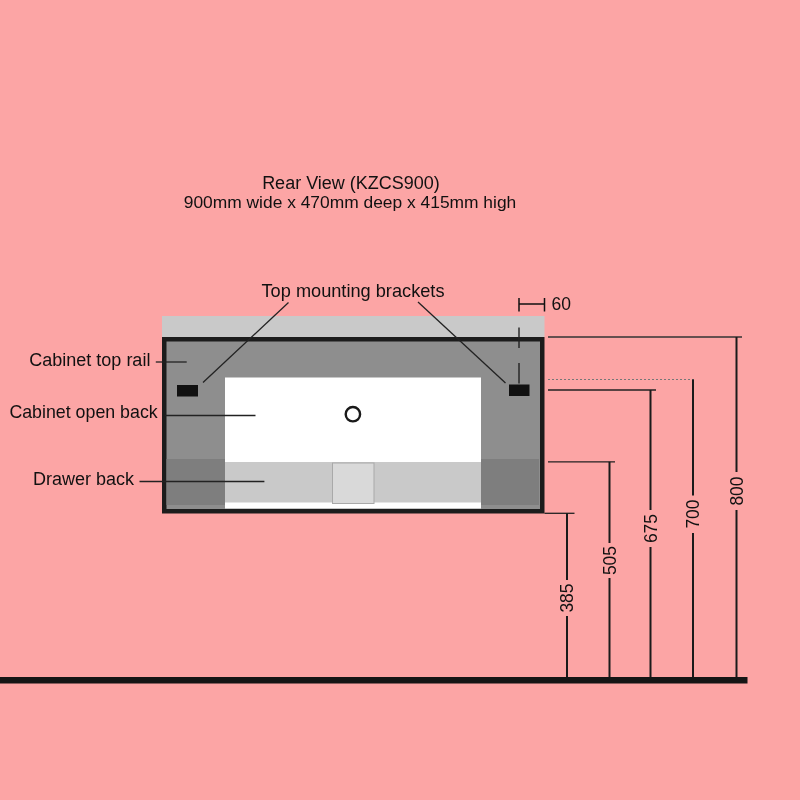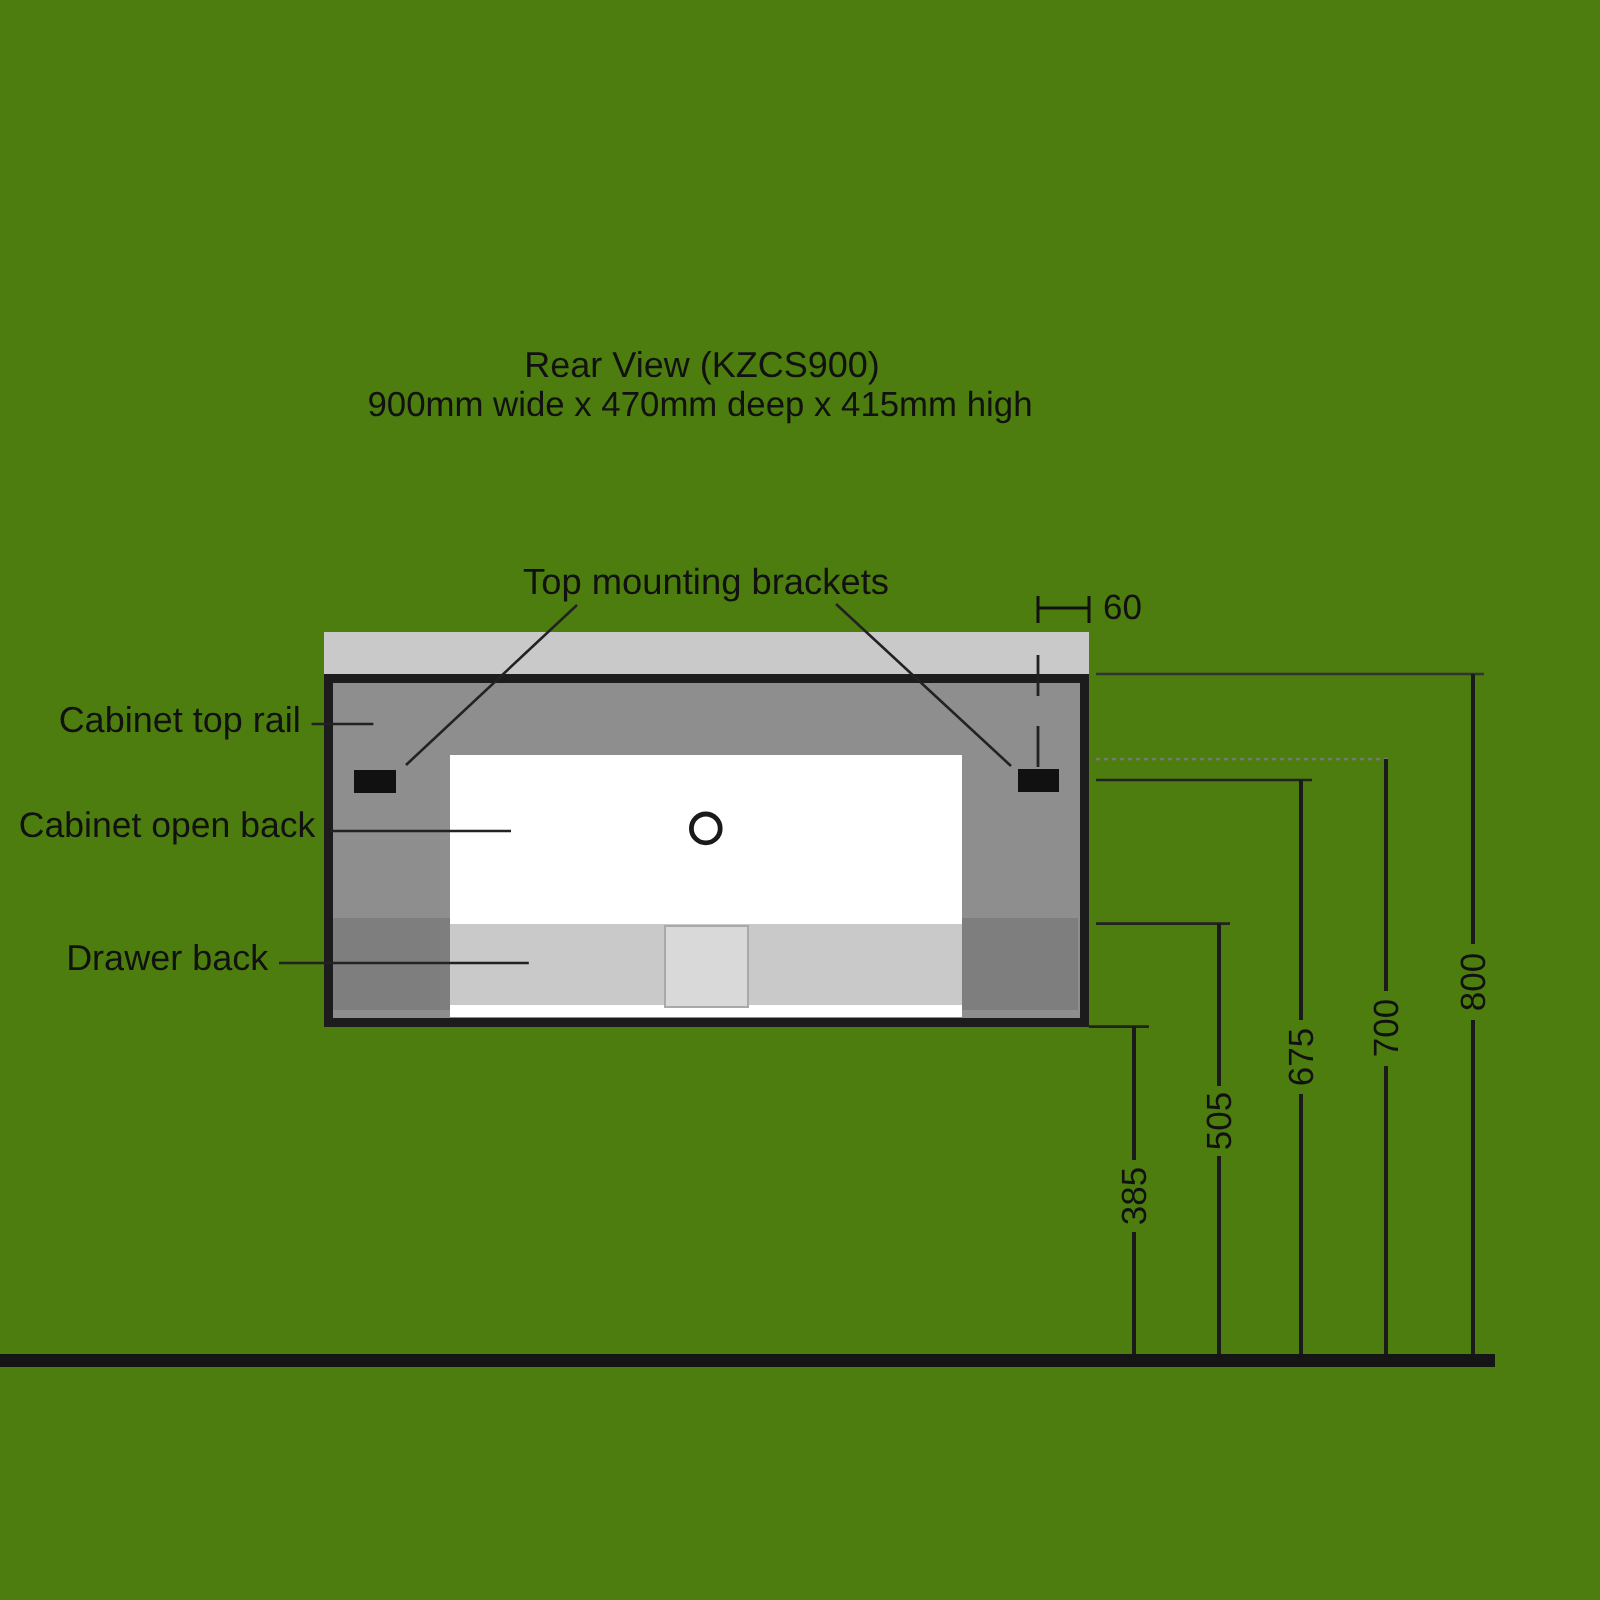--- a/index.html
+++ b/index.html
@@ -1,16 +1,16 @@
 <!DOCTYPE html>
 <html><head>
 <meta charset="utf-8">
 <style>
   html,body{margin:0;padding:0;background:#ffffff;}
-  #page{position:relative;width:800px;height:800px;background:#4d7c0f;overflow:hidden;
+  #page{position:relative;width:800px;height:800px;background:#fca5a5;overflow:hidden;
         font-family:"Liberation Sans", sans-serif;}
   svg{position:absolute;left:0;top:0;}
   text{font-family:"Liberation Sans", sans-serif;fill:#111;}
 </style>
 </head>
 <body>
 <div id="page">
 <svg width="800" height="800" viewBox="0 0 800 800">
 
   <g>

